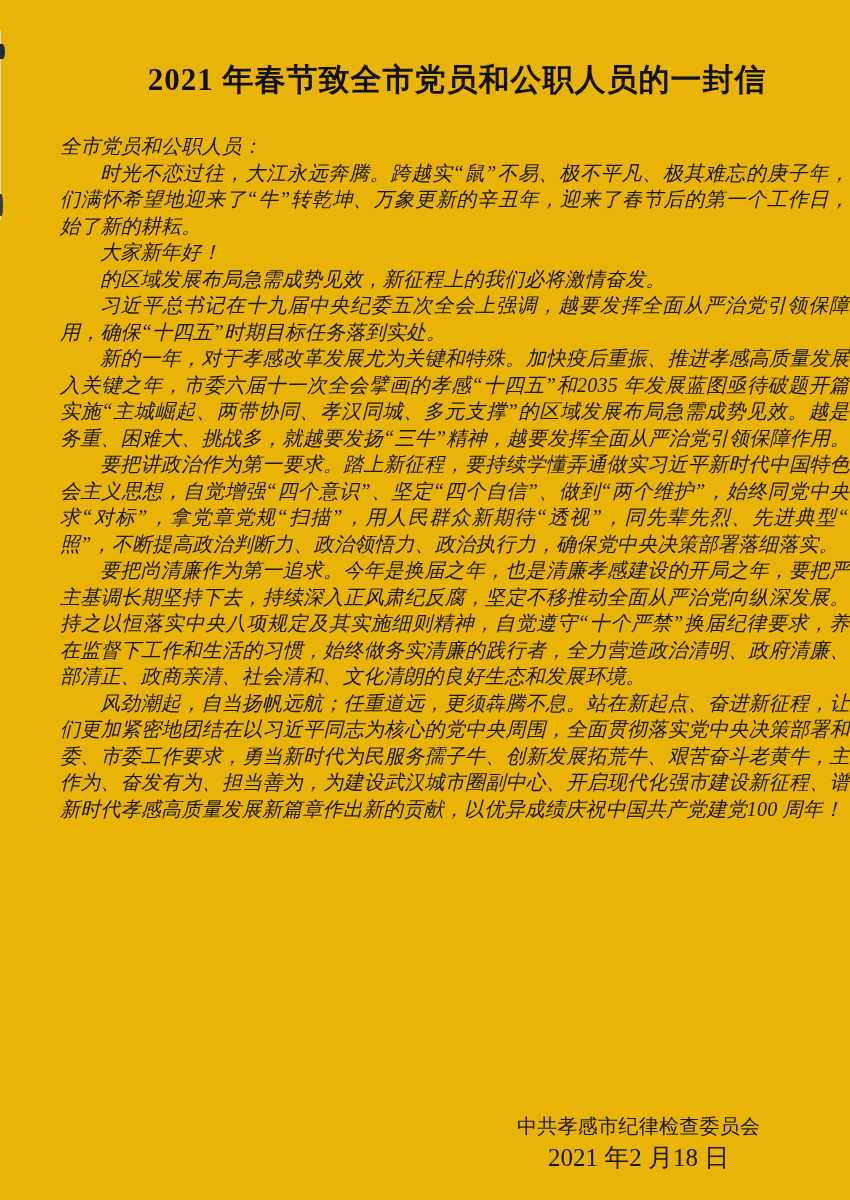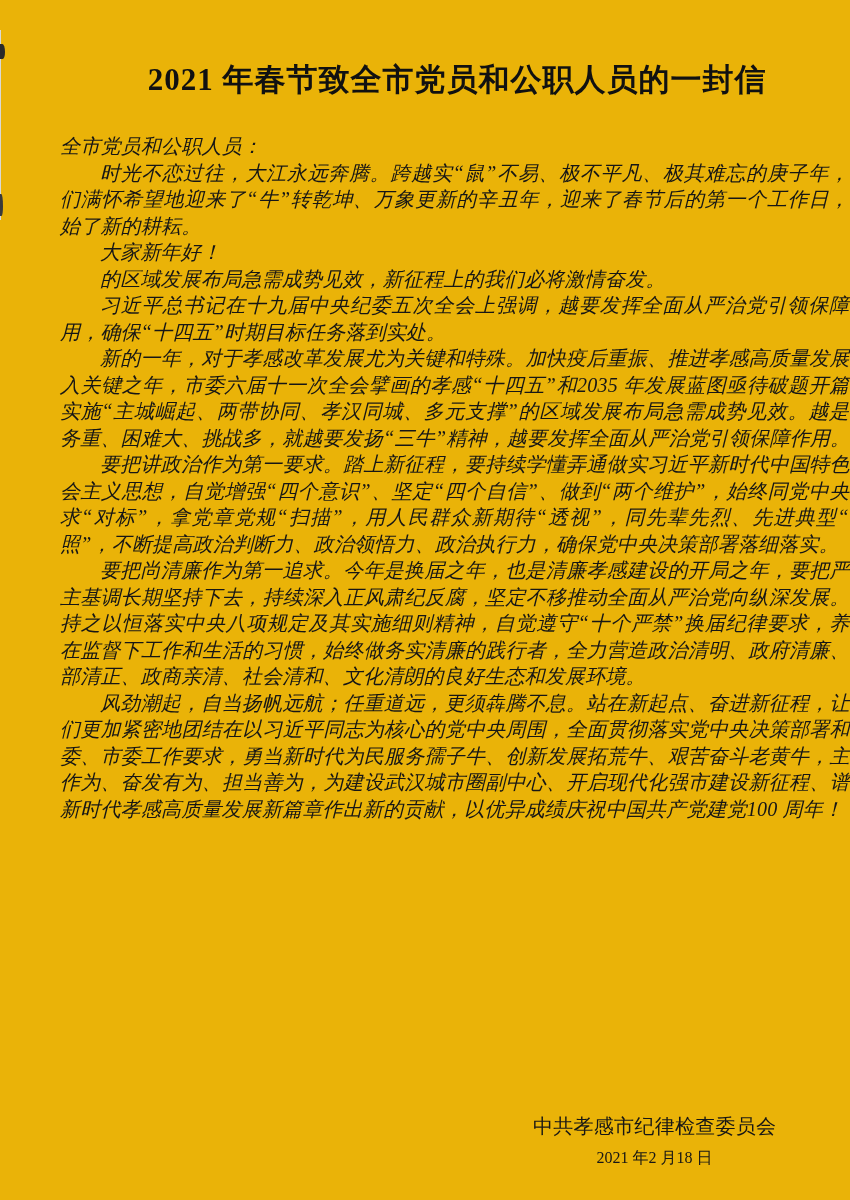--- a/index.html
+++ b/index.html
@@ -42,33 +42,33 @@
   }
   .salutation {
     text-indent: 0;
   }
   .para {
     text-indent: 2em;
   }
   .signature {
     position: absolute;
     top: 1112px;
-    right: 106px;
+    right: 122px;
     width: 243px;
     font-size: 20px;
     line-height: 29px;
   }
   .sig-org {
     text-align: justify;
     text-align-last: justify;
   }
   .sig-date {
     margin-top: 2px;
     text-align: center;
-    font-size: 16px;
+    font-size: 25px;
   }
   
   .edge-artifact {
     position: absolute;
     background: #2a2a2a;
   }
   .artifact-1 {
     left: 0;
     top: 44px;
     width: 5px;

